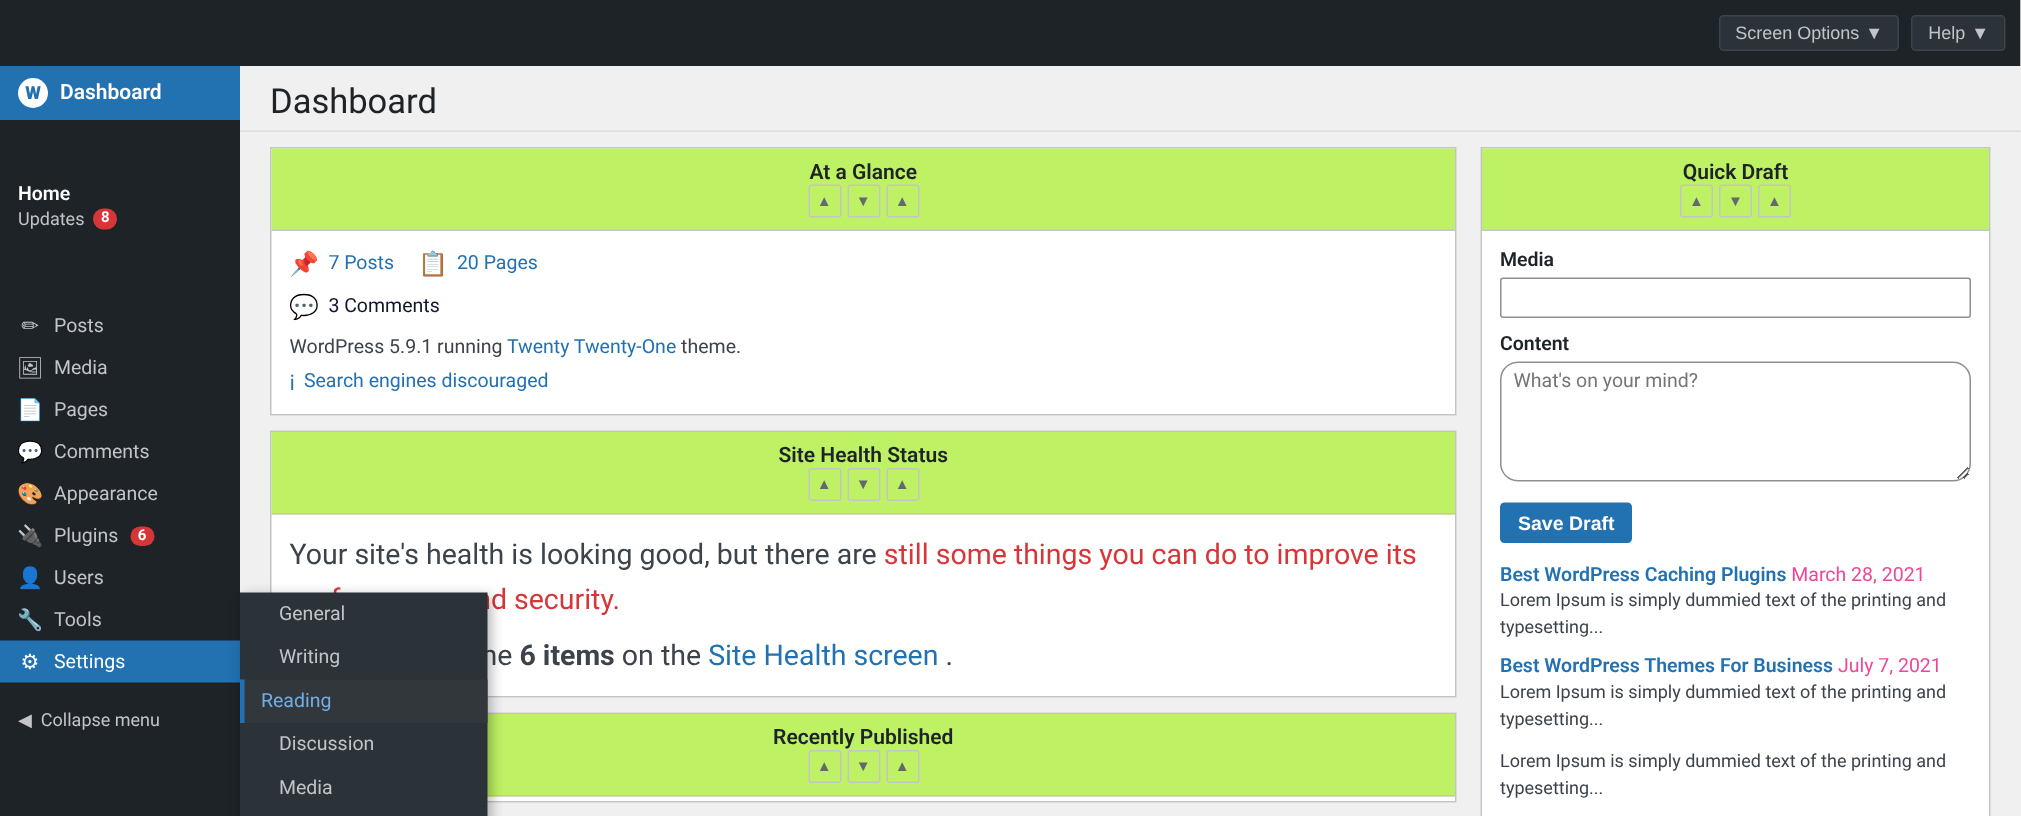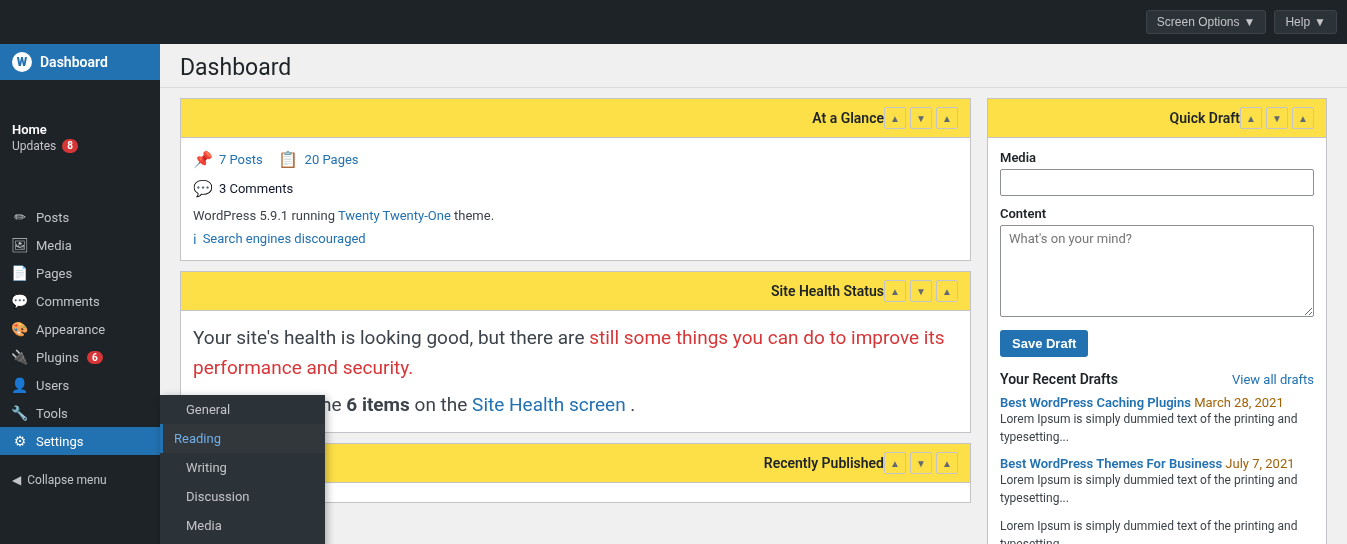--- a/index.html
+++ b/index.html
@@ -34,21 +34,21 @@
     
     #main { flex: 1; overflow-y: auto; padding: 0; display: flex; flex-direction: column; }
     #page-header { background: #f0f0f1; padding: 10px 20px 6px; border-bottom: 1px solid #dcdcde; }
     #page-header h1 { font-size: 23px; font-weight: 400; color: #1d2327; }
     #content-area { padding: 10px 20px; display: flex; gap: 16px; flex: 1; }
     #col-left { flex: 1; display: flex; flex-direction: column; gap: 10px; }
     #col-right { width: 340px; flex-shrink: 0; display: flex; flex-direction: column; gap: 10px; }
 
     
     .panel { background: #fff; border: 1px solid #c3c4c7; }
-    .panel-header { display: flex; align-items: center; justify-content: flex-end; padding: 8px 12px; border-bottom: 1px solid #c3c4c7; background: #fde047; }
+    .panel-header { display: flex; align-items: center; justify-content: flex-end; padding: 8px 12px; border-bottom: 1px solid #c3c4c7; background: #bef264; flex-direction: column; }
     .panel-title { font-size: 14px; font-weight: 600; color: #1d2327; }
     .panel-controls { display: flex; gap: 4px; }
     .panel-btn { background: none; border: 1px solid #c3c4c7; width: 22px; height: 22px; cursor: pointer; display: flex; align-items: center; justify-content: center; color: #646970; font-size: 10px; border-radius: 2px; }
     .panel-body { padding: 12px; }
 
     
     .glance-stats { display: flex; gap: 16px; margin-bottom: 10px; }
     .glance-stat { display: flex; align-items: center; gap: 6px; color: #2271b1; font-size: 13px; }
     .glance-stat-icon { color: #646970; font-size: 16px; }
     .glance-info { color: #3c434a; font-size: 13px; margin-bottom: 6px; }
@@ -57,31 +57,31 @@
     .glance-warning-icon { color: #2271b1; font-size: 14px; }
 
     
     .health-body { padding: 12px; font-size: 19px; line-height: 1.6; color: #3c434a; min-height: 80px; }
     .health-body a { color: #2271b1; text-decoration: none; }
     .health-highlight { color: #d63638; }
 
     
     .qd-label { font-size: 13px; color: #1d2327; font-weight: 600; margin-bottom: 4px; }
     .qd-input { width: 100%; border: 1px solid #8c8f94; padding: 5px 8px; font-size: 13px; border-radius: 2px; outline: none; }
-    .qd-textarea { width: 100%; border: 1px solid #8c8f94; padding: 5px 8px; font-size: 13px; border-radius: 2px; resize: vertical; height: 92px; font-family: inherit; outline: none; }
+    .qd-textarea { width: 100%; border: 1px solid #8c8f94; padding: 5px 8px; font-size: 13px; border-radius: 12px; resize: vertical; height: 80px; font-family: inherit; outline: none; }
     .qd-form-group { margin-bottom: 10px; }
     .save-draft-btn { background: #2271b1; color: #fff; border: none; padding: 6px 12px; cursor: pointer; border-radius: 3px; font-size: 13px; font-weight: 600; }
 
     
     .drafts-header { display: flex; justify-content: space-between; align-items: center; margin-bottom: 8px; }
     .drafts-title { font-size: 14px; font-weight: 600; color: #1d2327; }
     .drafts-link { color: #2271b1; text-decoration: none; font-size: 13px; }
     .draft-item { margin-bottom: 10px; }
     .draft-title { color: #2271b1; text-decoration: none; font-size: 13px; font-weight: 600; }
-    .draft-date { color: #a16207; font-size: 13px; }
+    .draft-date { color: #ec4899; font-size: 13px; }
     .draft-excerpt { color: #3c434a; font-size: 12px; line-height: 1.5; }
 
     
     .recently-published { background: #fff; border: 1px solid #c3c4c7; min-height: 60px; }
 
     
     ::-webkit-scrollbar { width: 6px; }
     ::-webkit-scrollbar-track { background: #f0f0f1; }
     ::-webkit-scrollbar-thumb { background: #8c8f94; border-radius: 3px; }
   </style>
@@ -158,22 +158,22 @@
     </div>
 
     <div class="collapse-menu">
       <span>◀</span>
       <span>Collapse menu</span>
     </div>
   </div>
 
   <div id="settings-submenu">
     <div class="submenu-item">General</div>
+    <div class="submenu-item">Writing</div>
     <div class="submenu-item active">Reading</div>
-    <div class="submenu-item">Writing</div>
     <div class="submenu-item">Discussion</div>
     <div class="submenu-item">Media</div>
     <div class="submenu-item">Permalinks</div>
 
   </div>
 
   <div id="main">
     <div id="page-header">
       <h1>Dashboard</h1>
     </div>
@@ -271,24 +271,20 @@
               <div class="qd-label">Media</div>
               <input type="text" class="qd-input" style="">
             </div>
             <div class="qd-form-group">
               <div class="qd-label">Content</div>
               <textarea class="qd-textarea" placeholder="What's on your mind?" style=""></textarea>
             </div>
             <button class="save-draft-btn">Save Draft</button>
 
             <div style="margin-top:14px;">
-              <div class="drafts-header">
-                <span class="drafts-title">Your Recent Drafts</span>
-                <a href="#" class="drafts-link">View all drafts</a>
-              </div>
 
               <div class="draft-item">
                 <div>
                   <a href="#" class="draft-title">Best WordPress Caching Plugins</a>
                   <span class="draft-date"> March 28, 2021</span>
                 </div>
                 <div class="draft-excerpt">Lorem Ipsum is simply dummied text of the printing and typesetting...</div>
               </div>
 
               <div class="draft-item">

